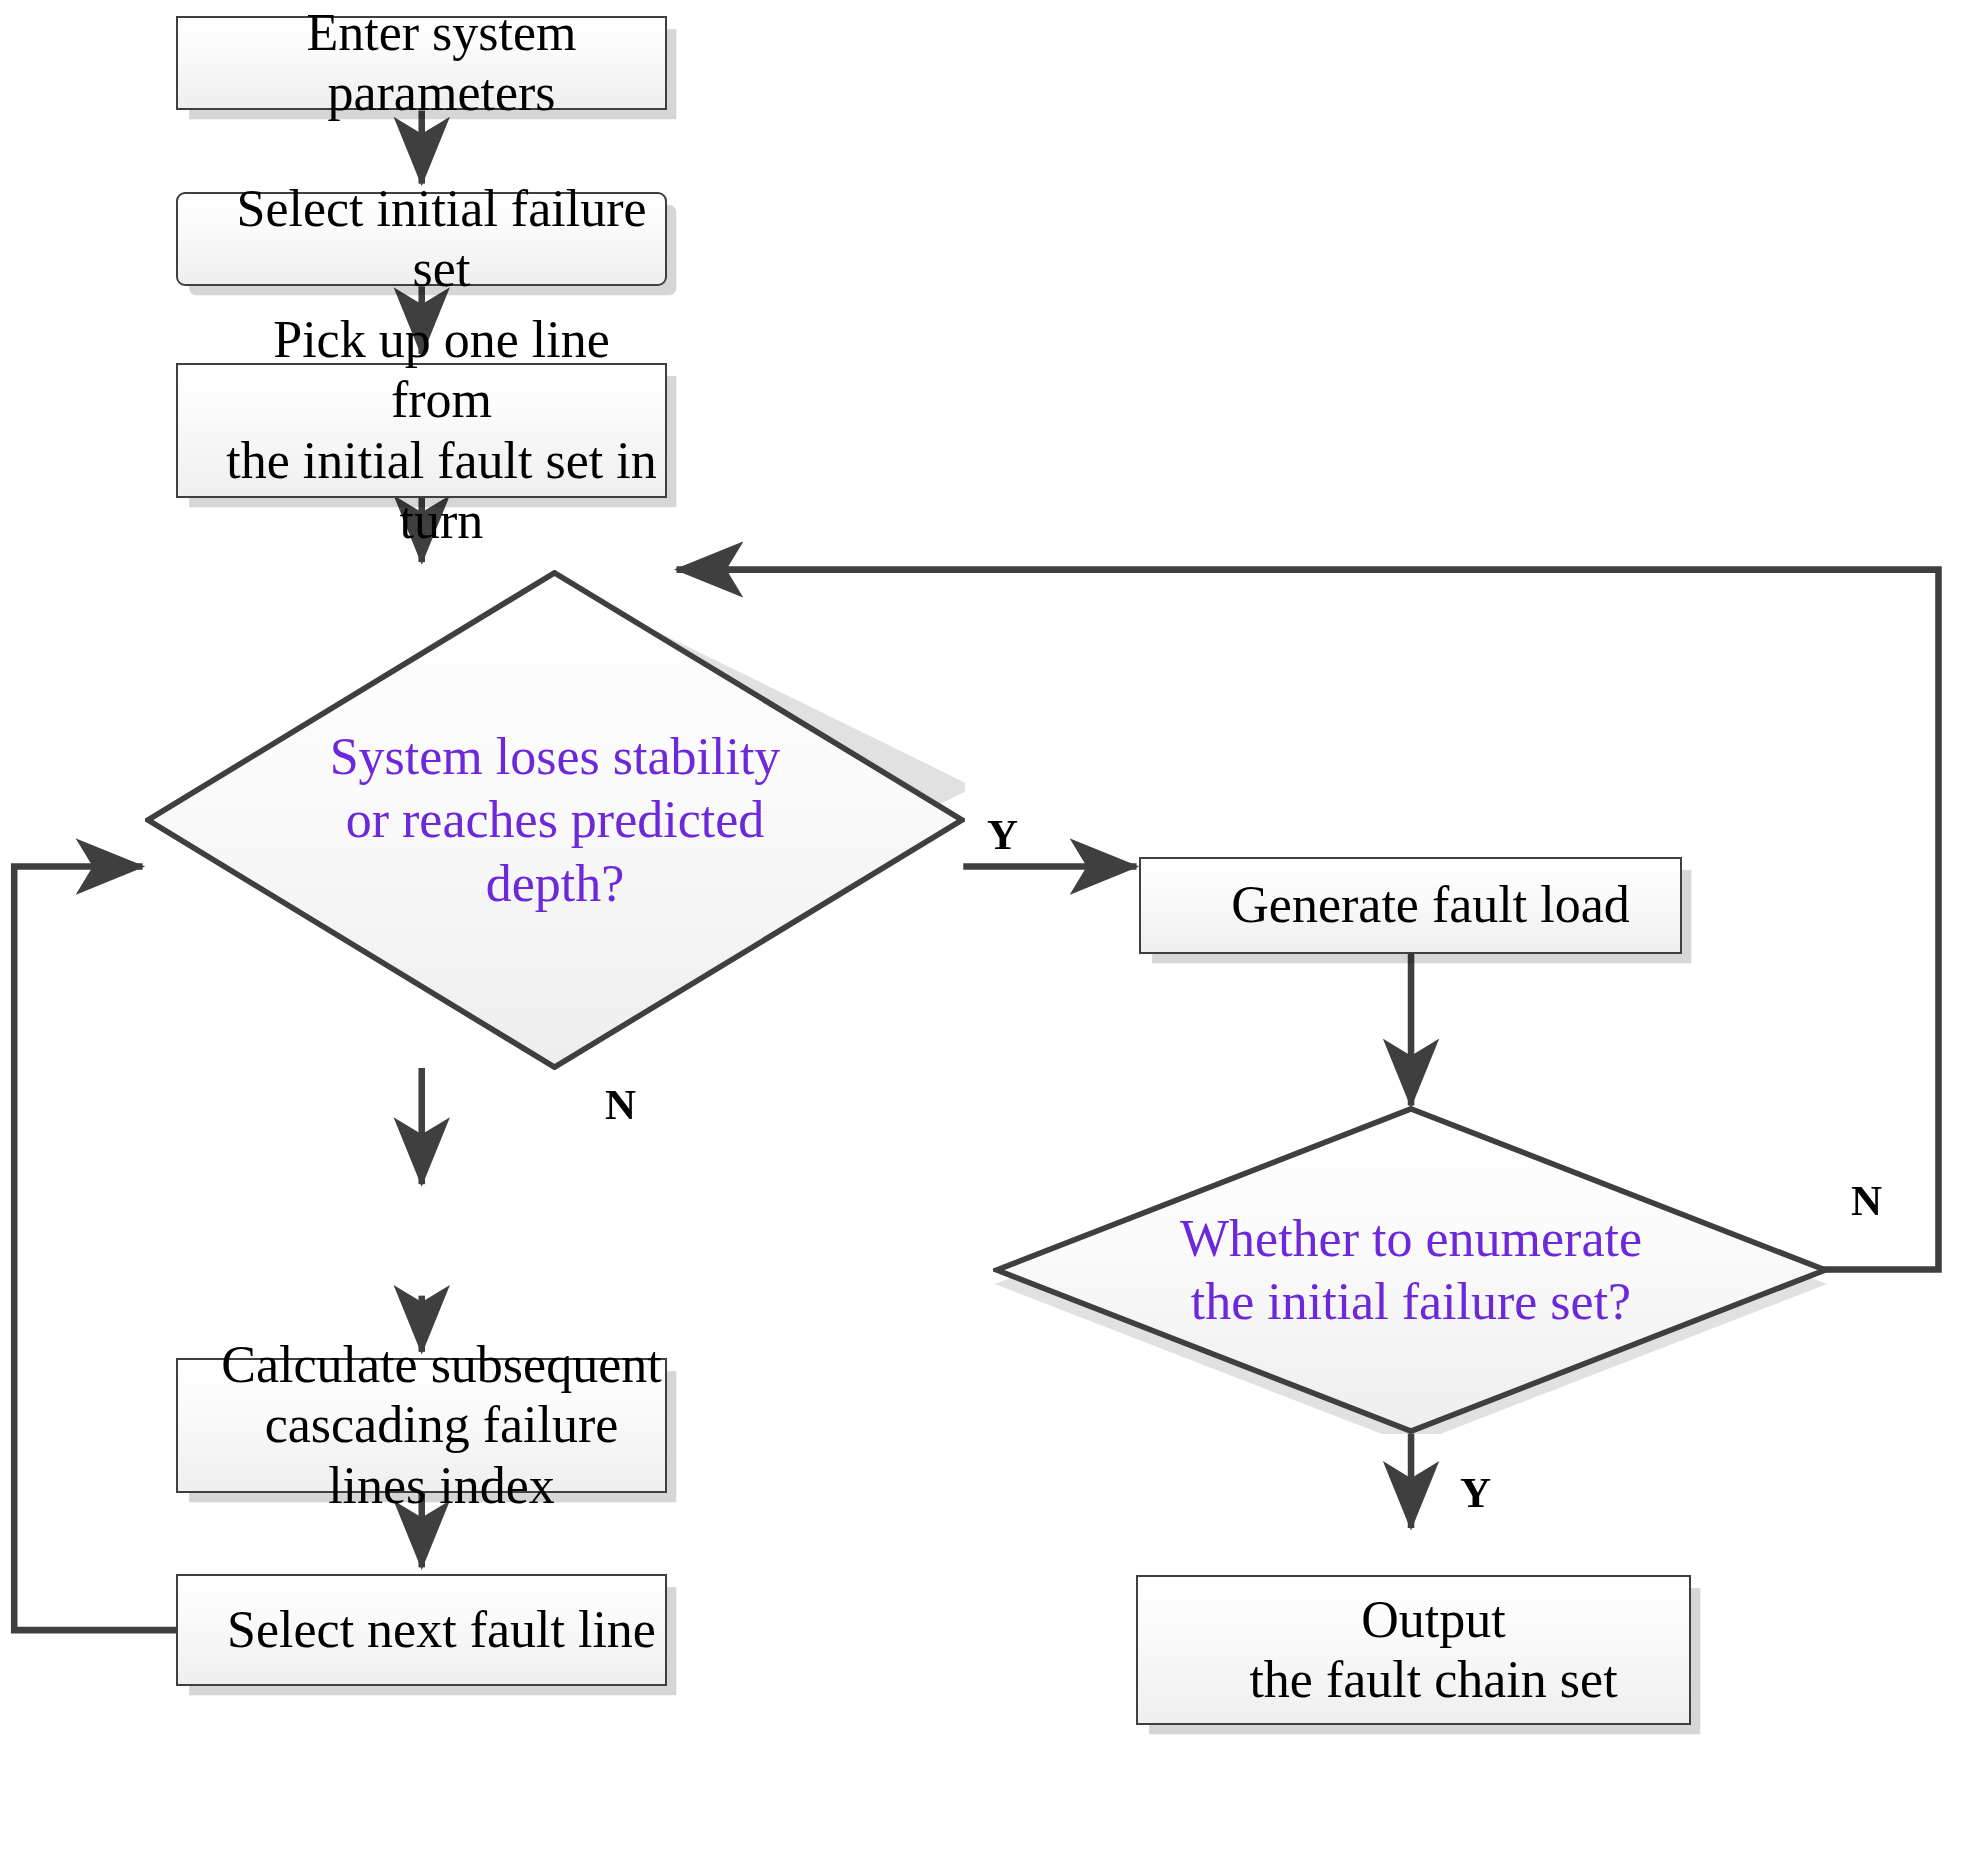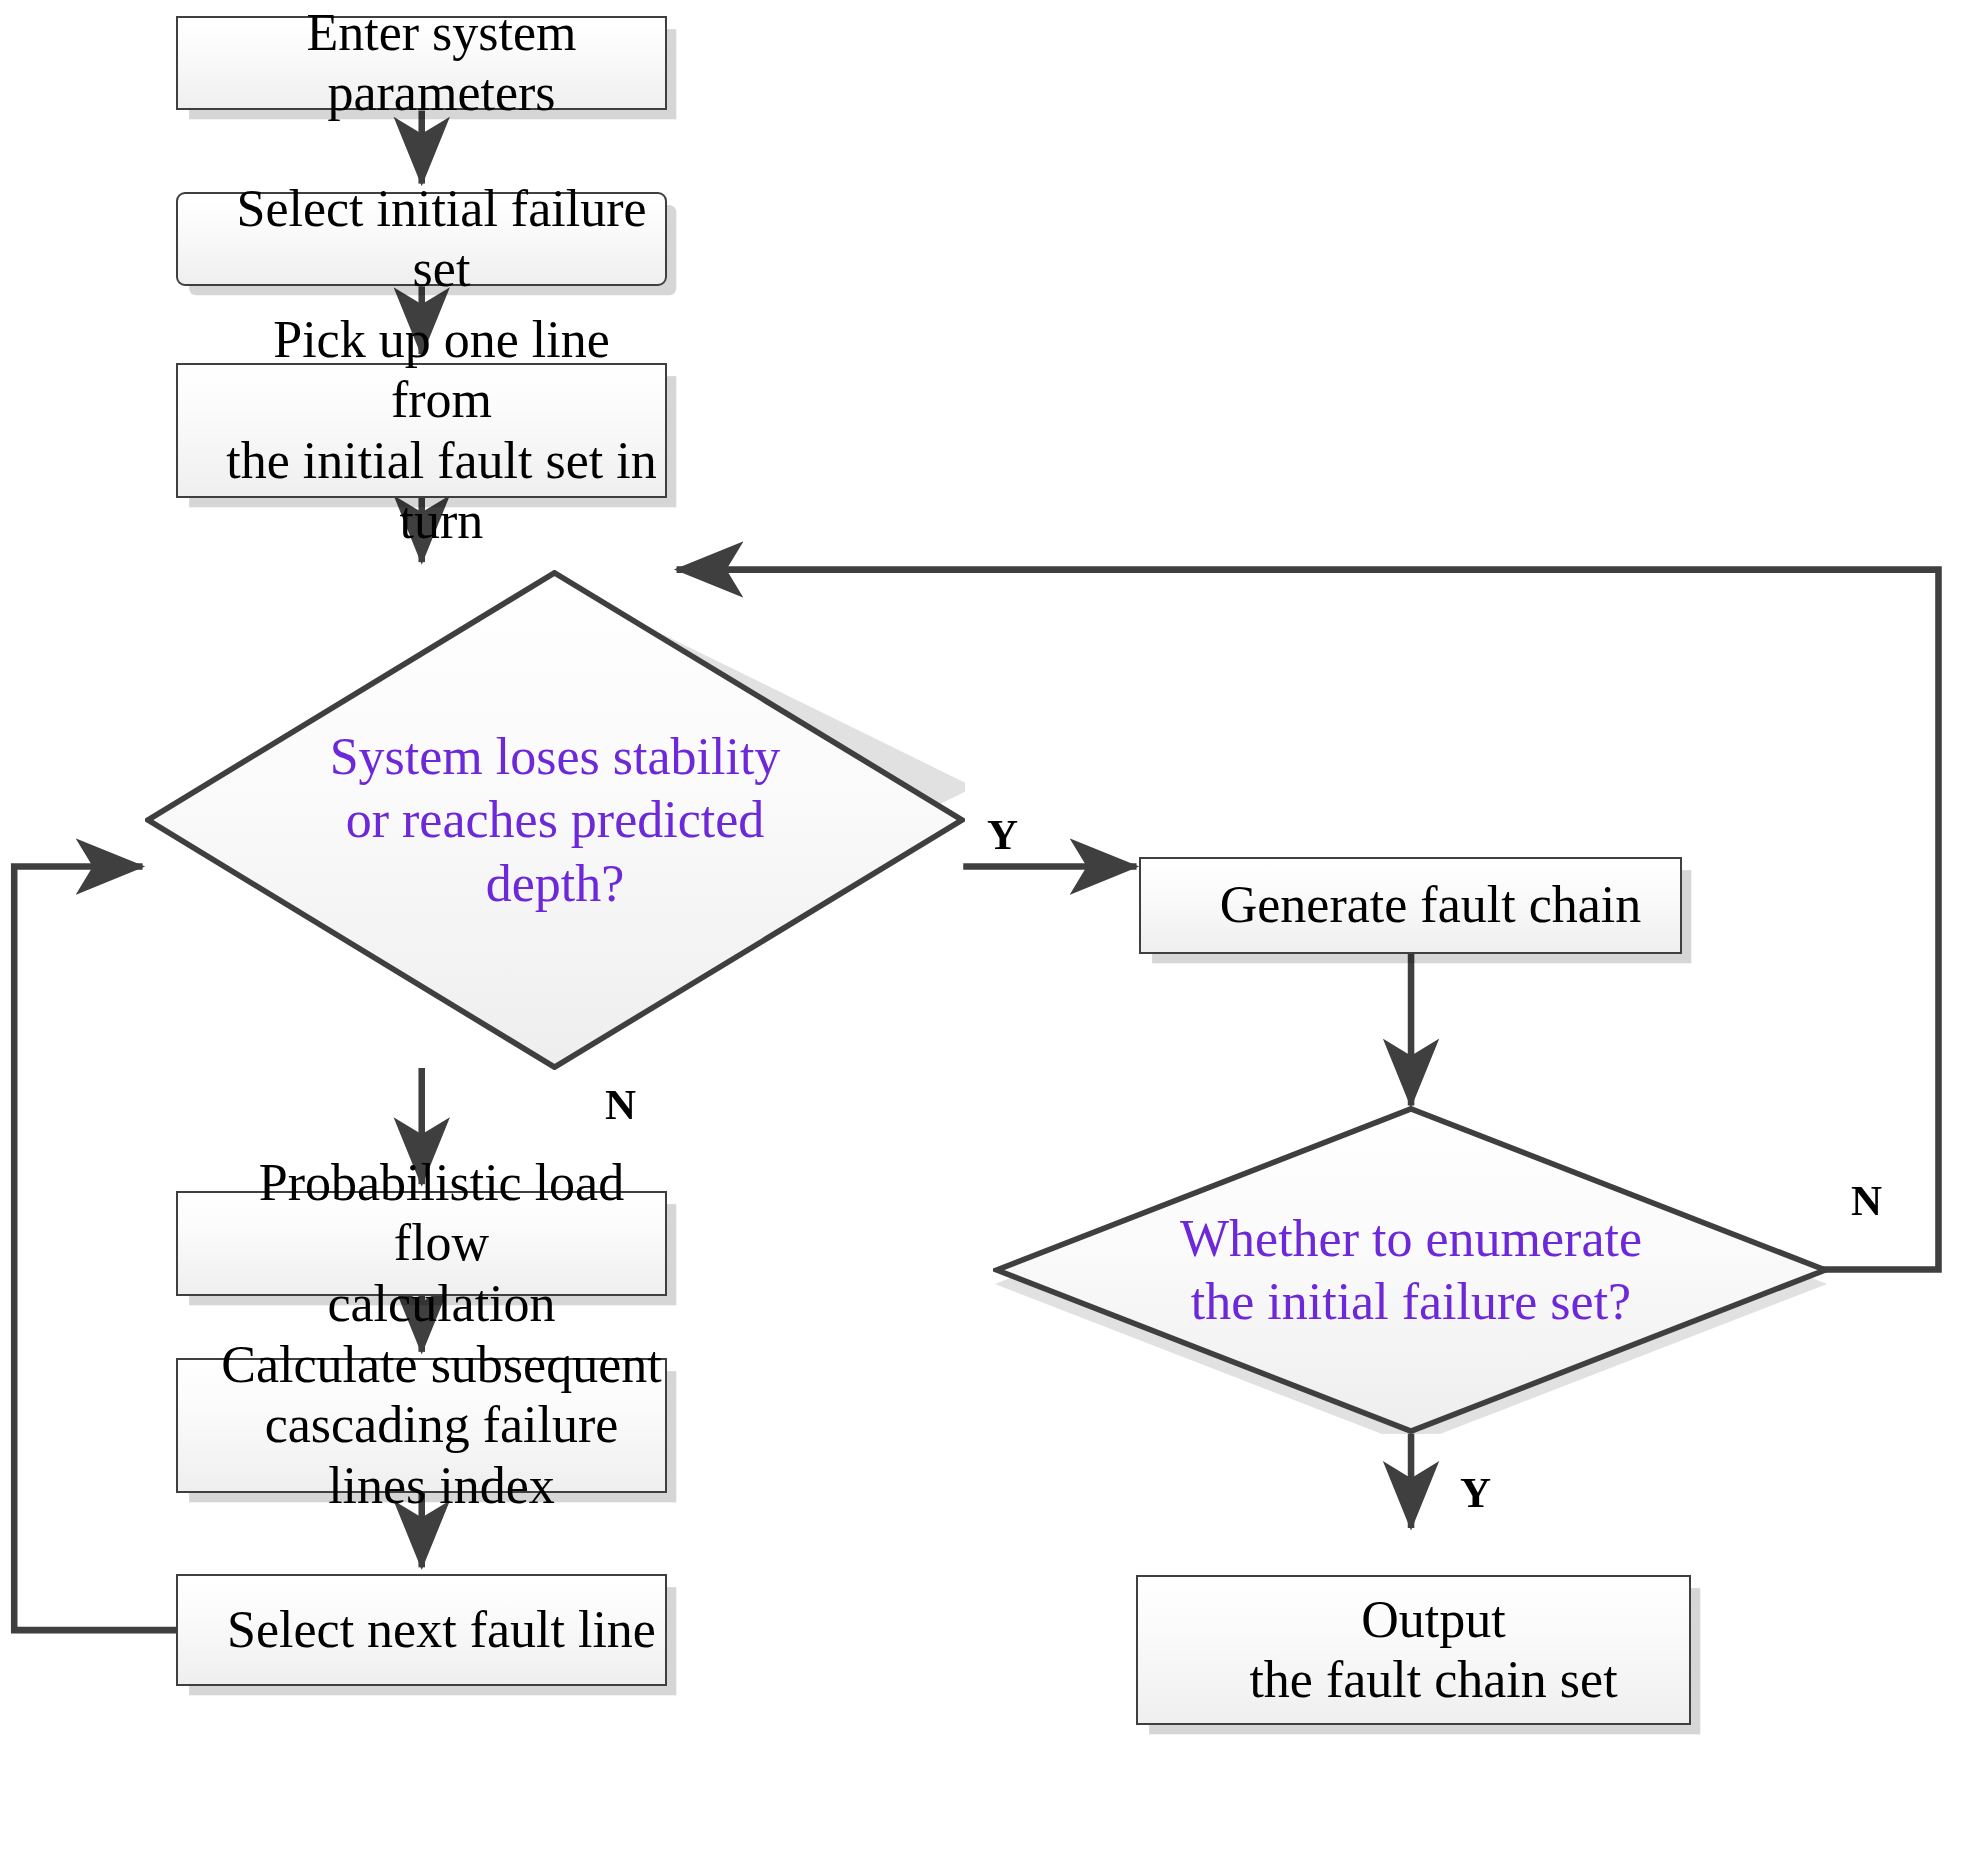--- a/index.html
+++ b/index.html
@@ -117,37 +117,33 @@
 
   <div class="node proc" style="left:176px; top:192px; width:491px; height:94px;border-radius:9px;">
     <span>Select initial failure set</span>
   </div>
 
   <div class="node proc" style="left:176px; top:363px; width:491px; height:135px;">
     <span>Pick up one line from
 the initial fault set in turn</span>
   </div>
 
-  <div class="node proc" style="left:176px; top:1191px; width:491px; height:105px;">
-    <span>Probabilistic load flow
-calculation</span>
-  </div>
 
   <div class="node proc" style="left:176px; top:1358px; width:491px; height:135px;">
     <span>Calculate subsequent
 cascading failure
 lines index</span>
   </div>
 
   <div class="node proc" style="left:176px; top:1574px; width:491px; height:112px;justify-content:center;">
     <span>Select next fault line</span>
   </div>
 
   <div class="node proc" style="left:1139px; top:857px; width:543px; height:97px;">
-    <span>Generate  fault chain</span>
+    <span>Generate  fault load</span>
   </div>
 
   <div class="node proc" style="left:1136px; top:1575px; width:555px; height:150px;">
     <span>Output
 the fault chain set</span>
   </div>
 
   <div class="decision" style="left:145px; top:570px; width:820px; height:500px;">
     <svg class="dshape" viewBox="0 0 875 534" preserveAspectRatio="none">
       <defs>

